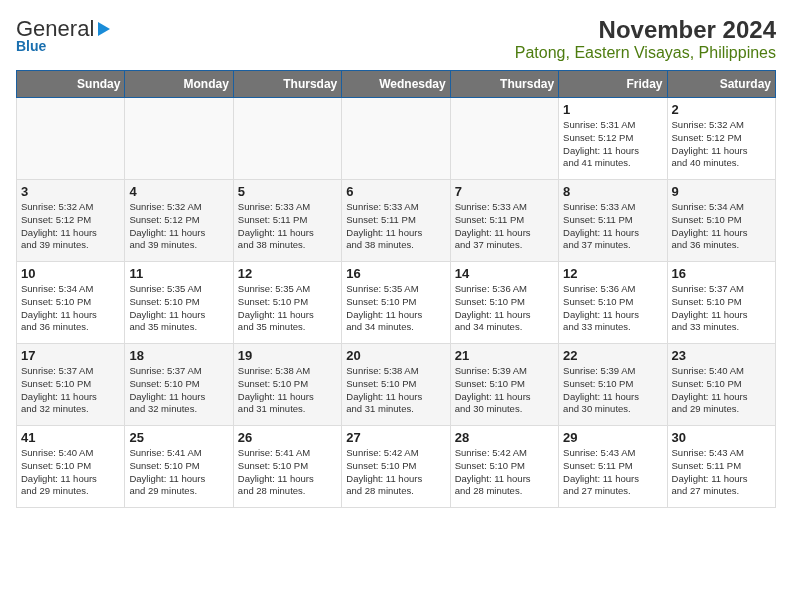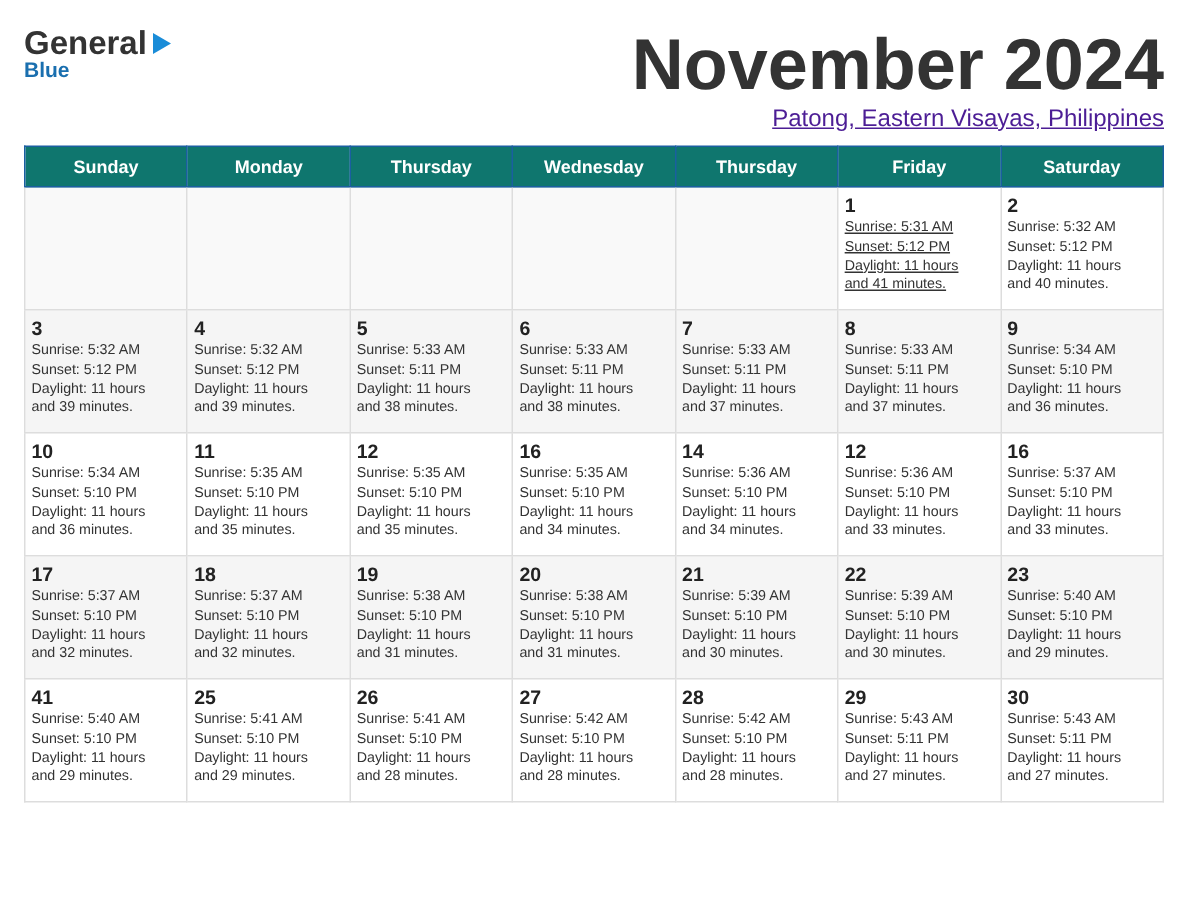--- a/index.html
+++ b/index.html
@@ -28,41 +28,40 @@
       border-left: 12px solid #1a8cd8;
       border-top: 7px solid transparent;
       border-bottom: 7px solid transparent;
       margin-left: 2px;
       vertical-align: middle;
     }
     .title-section {
       text-align: right;
     }
     .month-title {
-      font-size: 48px;
+      font-size: 24px;
       font-weight: bold;
       color: #333;
     }
     .location {
       font-size: 16px;
-      color: #4c1d95;
-      text-decoration: underline;
+      color: #4d7c0f;
     }
     table {
       width: 100%;
       border-collapse: collapse;
       table-layout: fixed;
     }
     thead tr th {
-      background-color: #0f766e;
+      background-color: #737373;
       color: #fff;
       font-size: 12px;
       font-weight: bold;
       padding: 6px 4px;
-      text-align: center;
+      text-align: right;
       border: 1px solid #1a5fa0;
     }
     tbody tr td {
       vertical-align: top;
       padding: 4px 4px 4px 4px;
       font-size: 10px;
       color: #333;
       border: 1px solid #ddd;
       height: 82px;
       background: #fff;
@@ -85,21 +84,21 @@
     .empty-cell {
       background: #f9f9f9 !important;
     }
   </style>
 </head>
 <body>
 
 <div class="header">
   <div class="logo">
     <div style="display:flex;align-items:center;gap:2px;">
-      <span style="font-size:22px;font-weight:bold;color:#333;">General</span>
+      <span style="font-size:22px;font-weight:normal;color:#333;">General</span>
       <span class="logo-arrow"></span>
     </div>
     <span style="font-size:14px;font-weight:bold;color:#1a6faf;margin-top:-4px;">Blue</span>
   </div>
   <div class="title-section">
     <div class="month-title">November 2024</div>
     <div class="location">Patong, Eastern Visayas, Philippines</div>
   </div>
 </div>
 
@@ -117,21 +116,21 @@
   </thead>
   <tbody id="calendar-body">
       <tr>
         <td class="empty-cell"></td>
         <td class="empty-cell"></td>
         <td class="empty-cell"></td>
         <td class="empty-cell"></td>
         <td class="empty-cell"></td>
         <td>
           <span class="day-num">1</span>
-          <div class="cell-content" style="white-space: pre-line; text-decoration: underline;">Sunrise: 5:31 AM
+          <div class="cell-content" style="white-space: pre-line;">Sunrise: 5:31 AM
 Sunset: 5:12 PM
 Daylight: 11 hours
 and 41 minutes.</div>
         </td>
         <td>
           <span class="day-num">2</span>
           <div class="cell-content" style="white-space: pre-line;">Sunrise: 5:32 AM
 Sunset: 5:12 PM
 Daylight: 11 hours
 and 40 minutes.</div>

